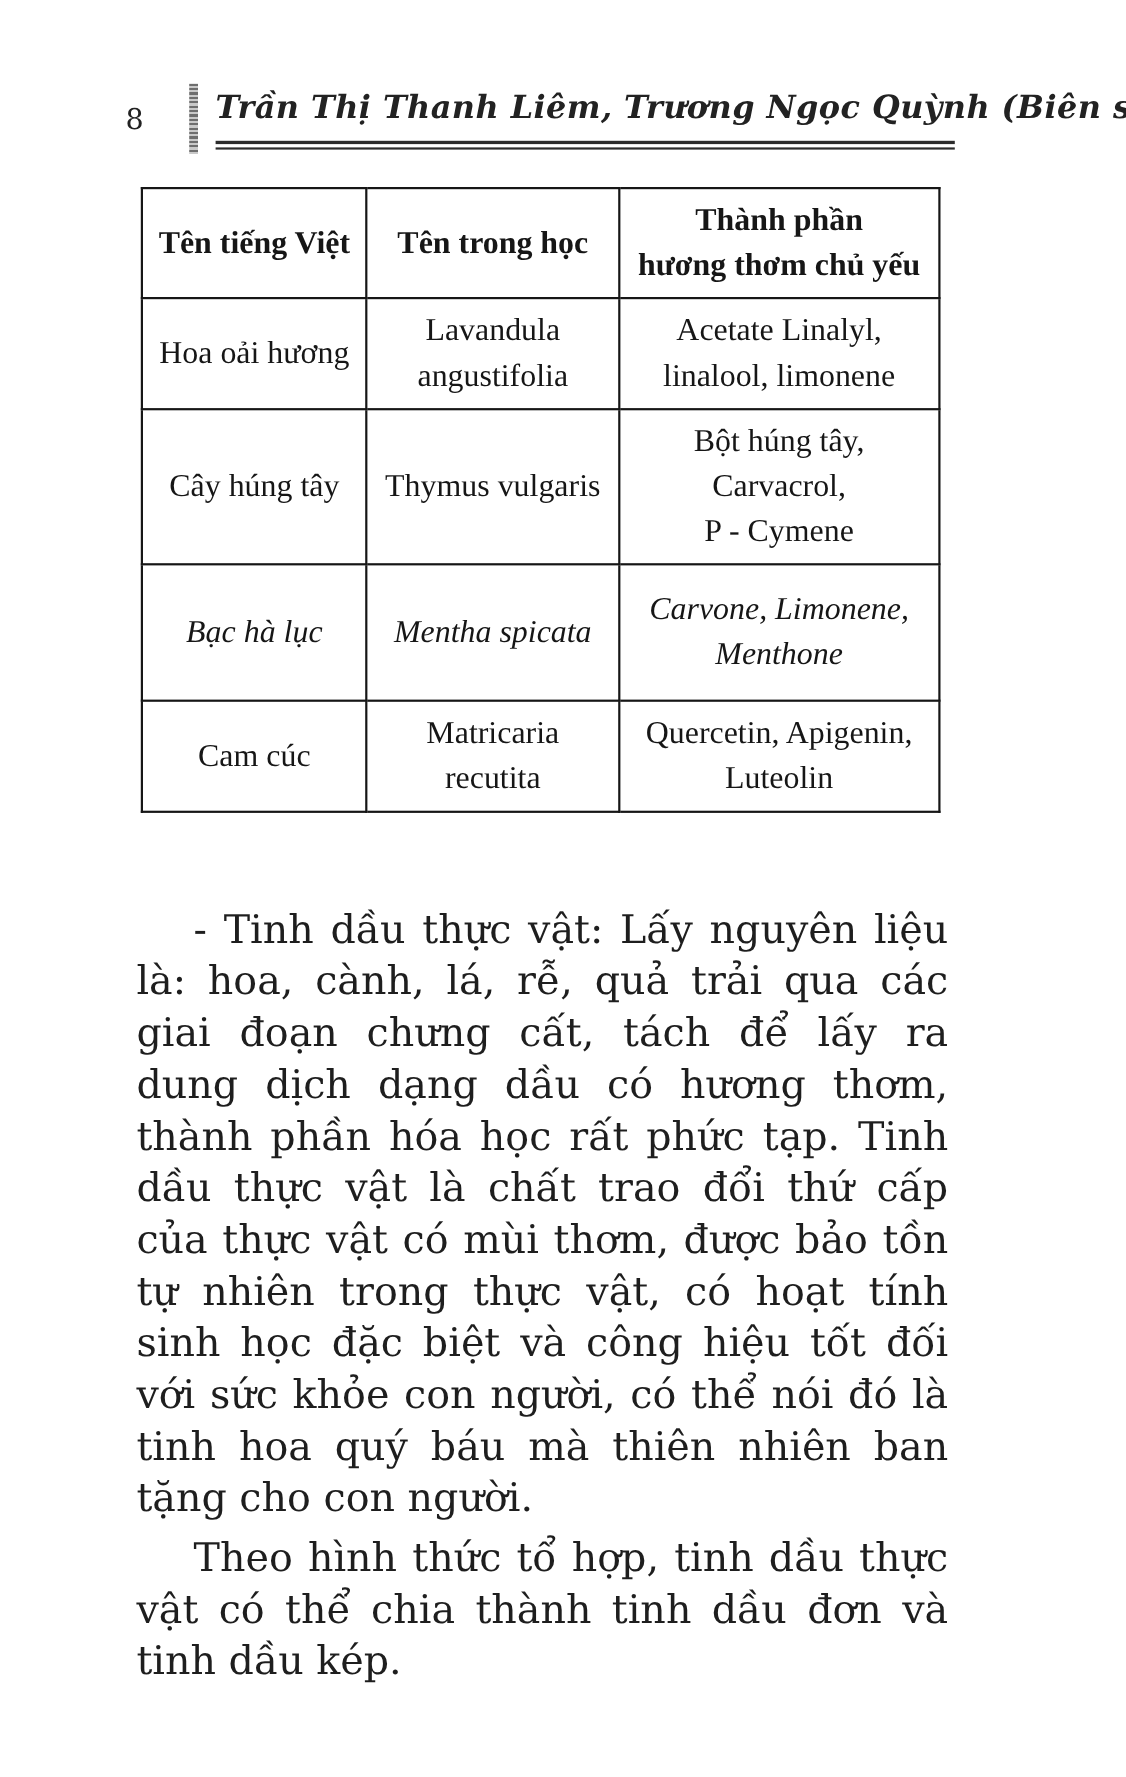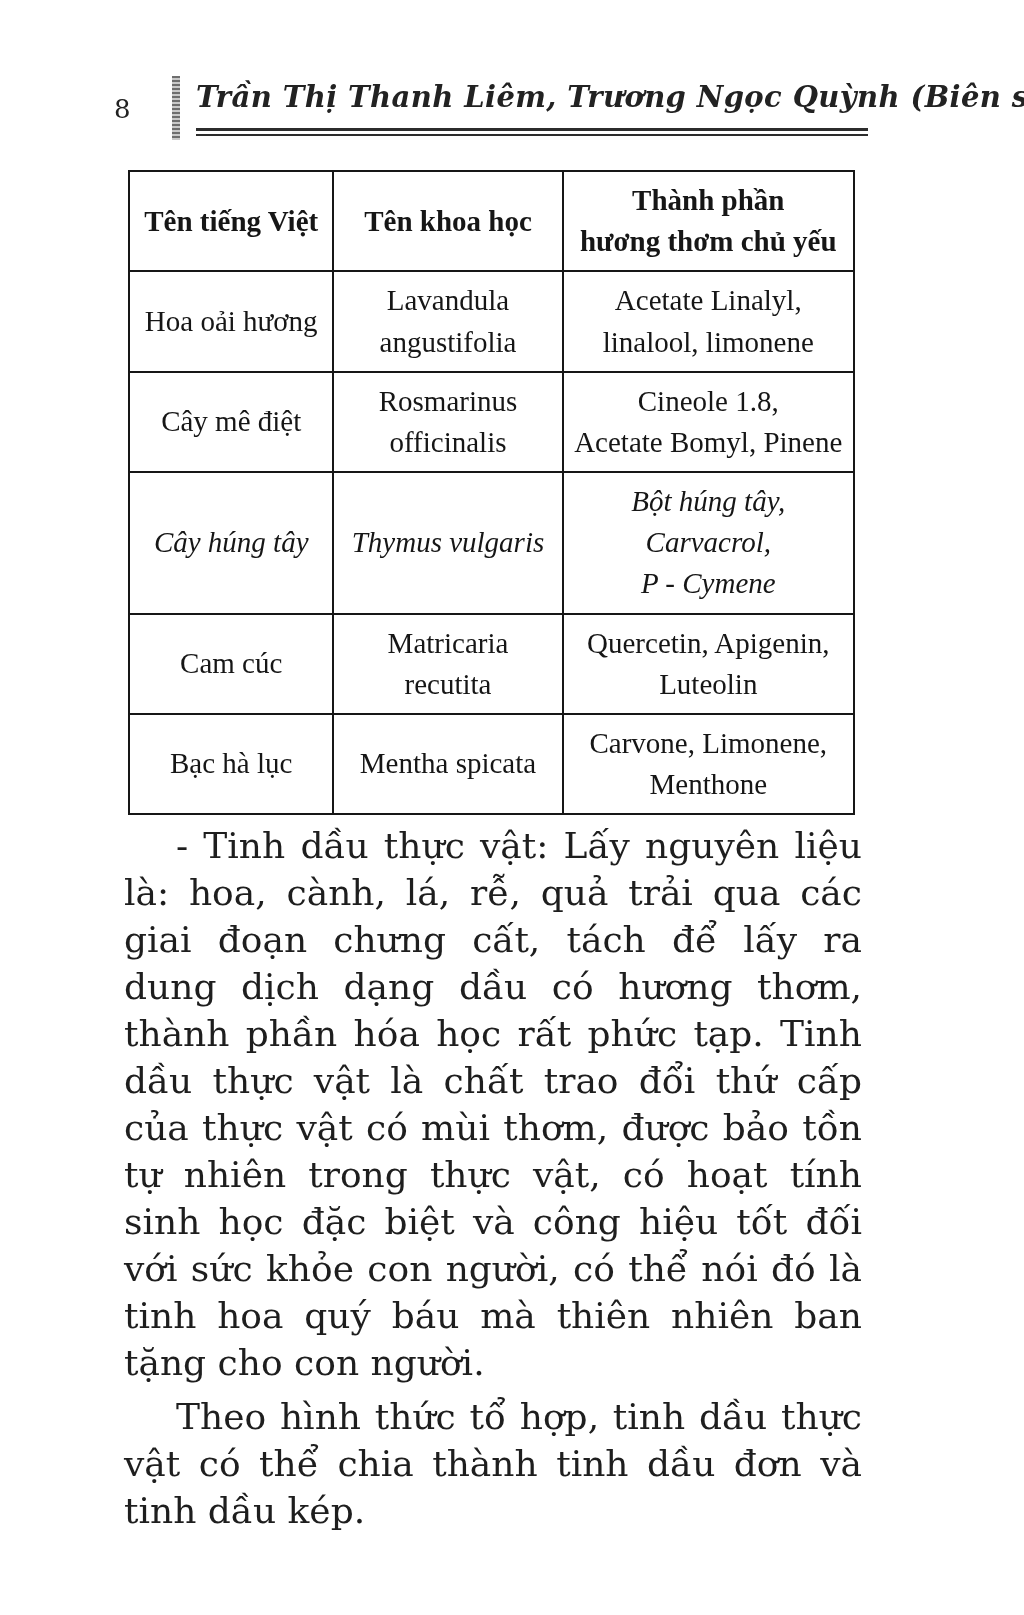--- a/index.html
+++ b/index.html
@@ -113,58 +113,51 @@
 
   <table class="plant-table">
     <colgroup>
       <col class="col-viet">
       <col class="col-sci">
       <col class="col-comp">
     </colgroup>
     <thead>
       <tr>
         <th>Tên tiếng Việt</th>
-        <th>Tên khoa học</th>
+        <th>Tên trong học</th>
         <th>Thành phần
 hương thơm chủ yếu</th>
       </tr>
     </thead>
     <tbody>
       <tr>
         <td>Hoa oải hương</td>
         <td>Lavandula
 angustifolia</td>
         <td>Acetate Linalyl,
 linalool, limonene</td>
       </tr>
       <tr>
-        <td>Cây mê điệt</td>
-        <td>Rosmarinus
-officinalis</td>
-        <td>Cineole 1.8,
-Acetate Bomyl, Pinene</td>
-      </tr>
-      <tr>
         <td>Cây húng tây</td>
         <td>Thymus vulgaris</td>
         <td>Bột húng tây,
 Carvacrol,
 P - Cymene</td>
       </tr>
       <tr>
+        <td>Bạc hà lục</td>
+        <td>Mentha spicata</td>
+        <td>Carvone, Limonene,
+Menthone</td>
+      </tr>
+      <tr>
         <td>Cam cúc</td>
         <td>Matricaria recutita</td>
         <td>Quercetin, Apigenin,
 Luteolin</td>
-      </tr>
-      <tr>
-        <td>Bạc hà lục</td>
-        <td>Mentha spicata</td>
-        <td>Carvone, Limonene,
-Menthone</td>
       </tr>
     </tbody>
   </table>
 
   <div class="body-text">
     <p>- Tinh dầu thực vật: Lấy nguyên liệu là: hoa, cành, lá, rễ, quả trải qua các giai đoạn chưng cất, tách để lấy ra dung dịch dạng dầu có hương thơm, thành phần hóa học rất phức tạp. Tinh dầu thực vật là chất trao đổi thứ cấp của thực vật có mùi thơm, được bảo tồn tự nhiên trong thực vật, có hoạt tính sinh học đặc biệt và công hiệu tốt đối với sức khỏe con người, có thể nói đó là tinh hoa quý báu mà thiên nhiên ban tặng cho con người.</p>
     <p>Theo hình thức tổ hợp, tinh dầu thực vật có thể chia thành tinh dầu đơn và tinh dầu kép.</p>
   </div>
 
 </div>

